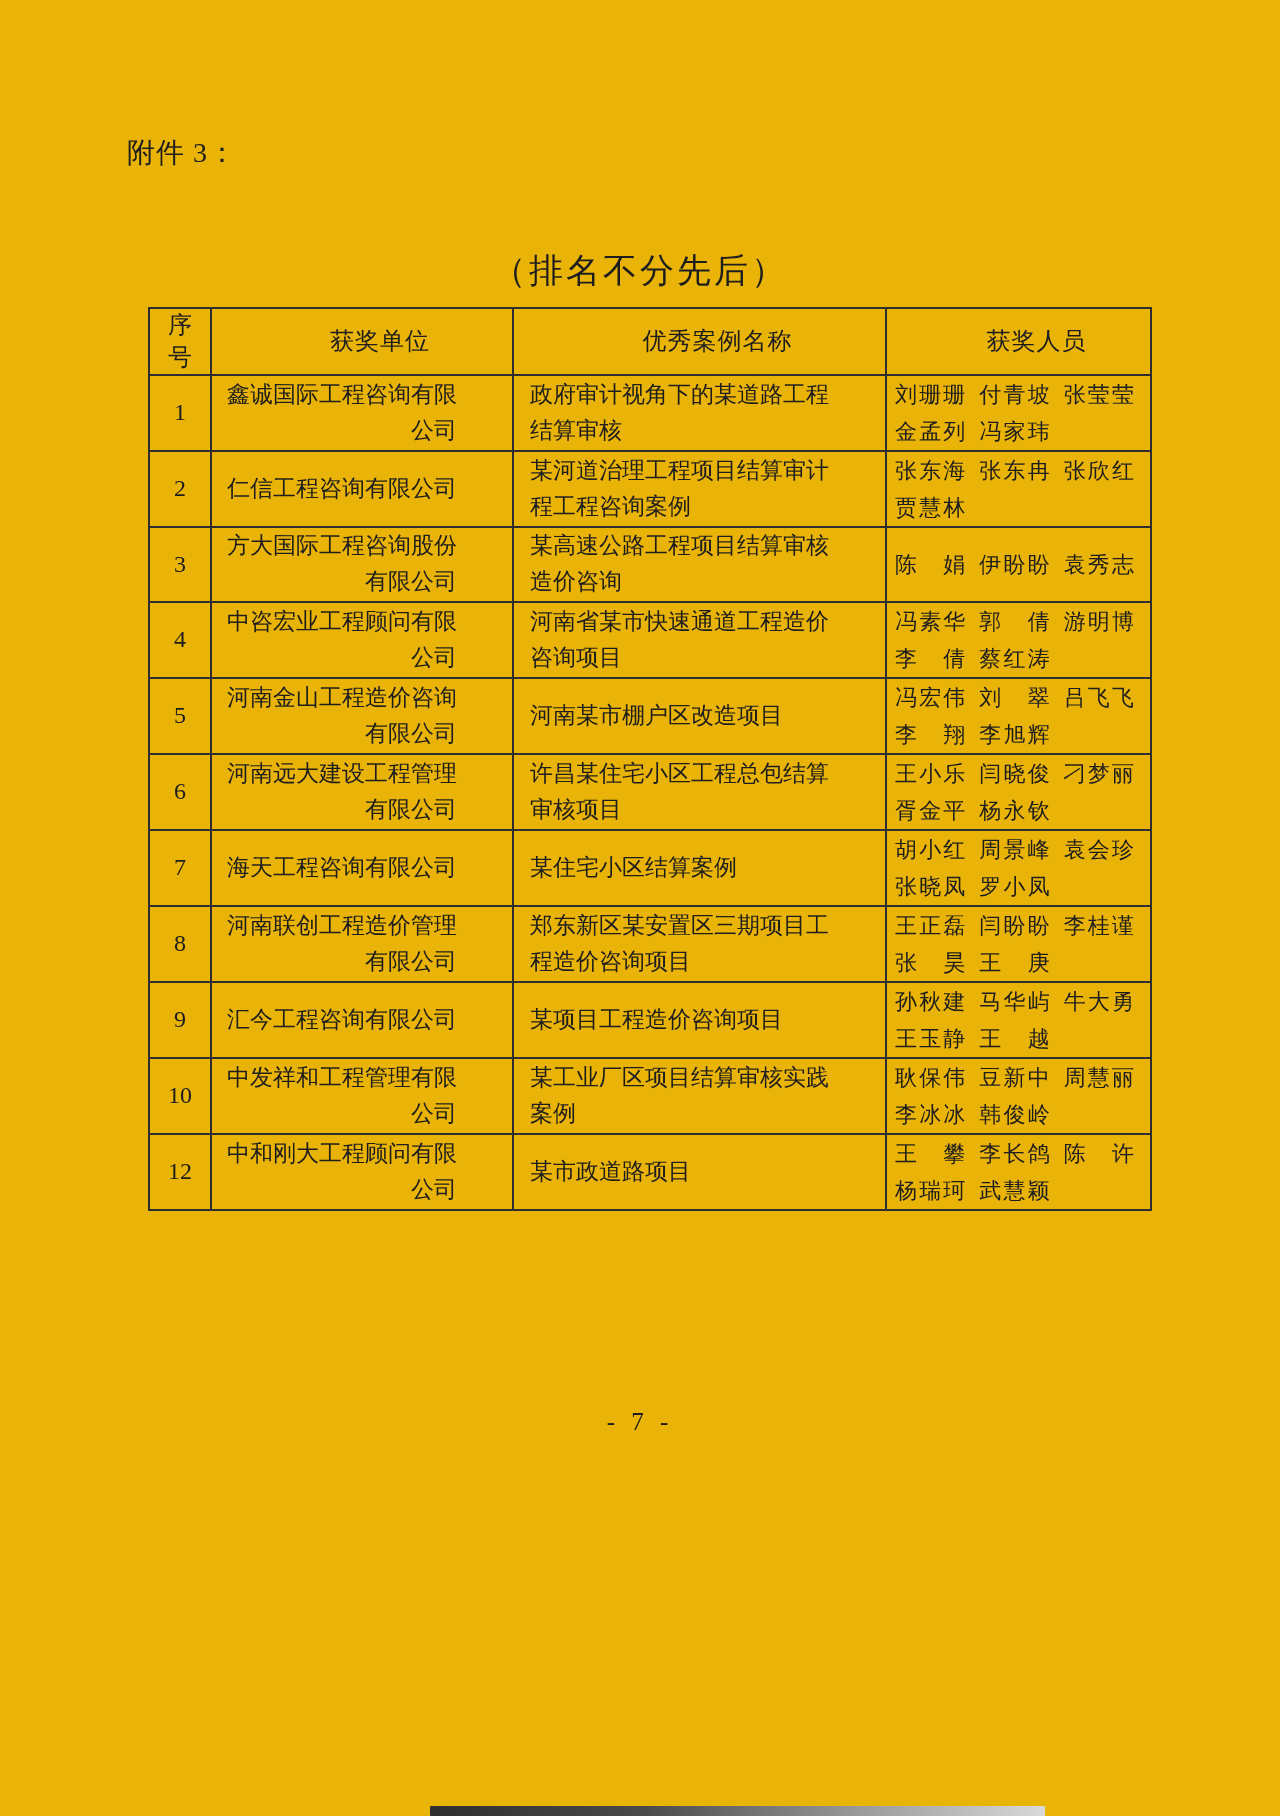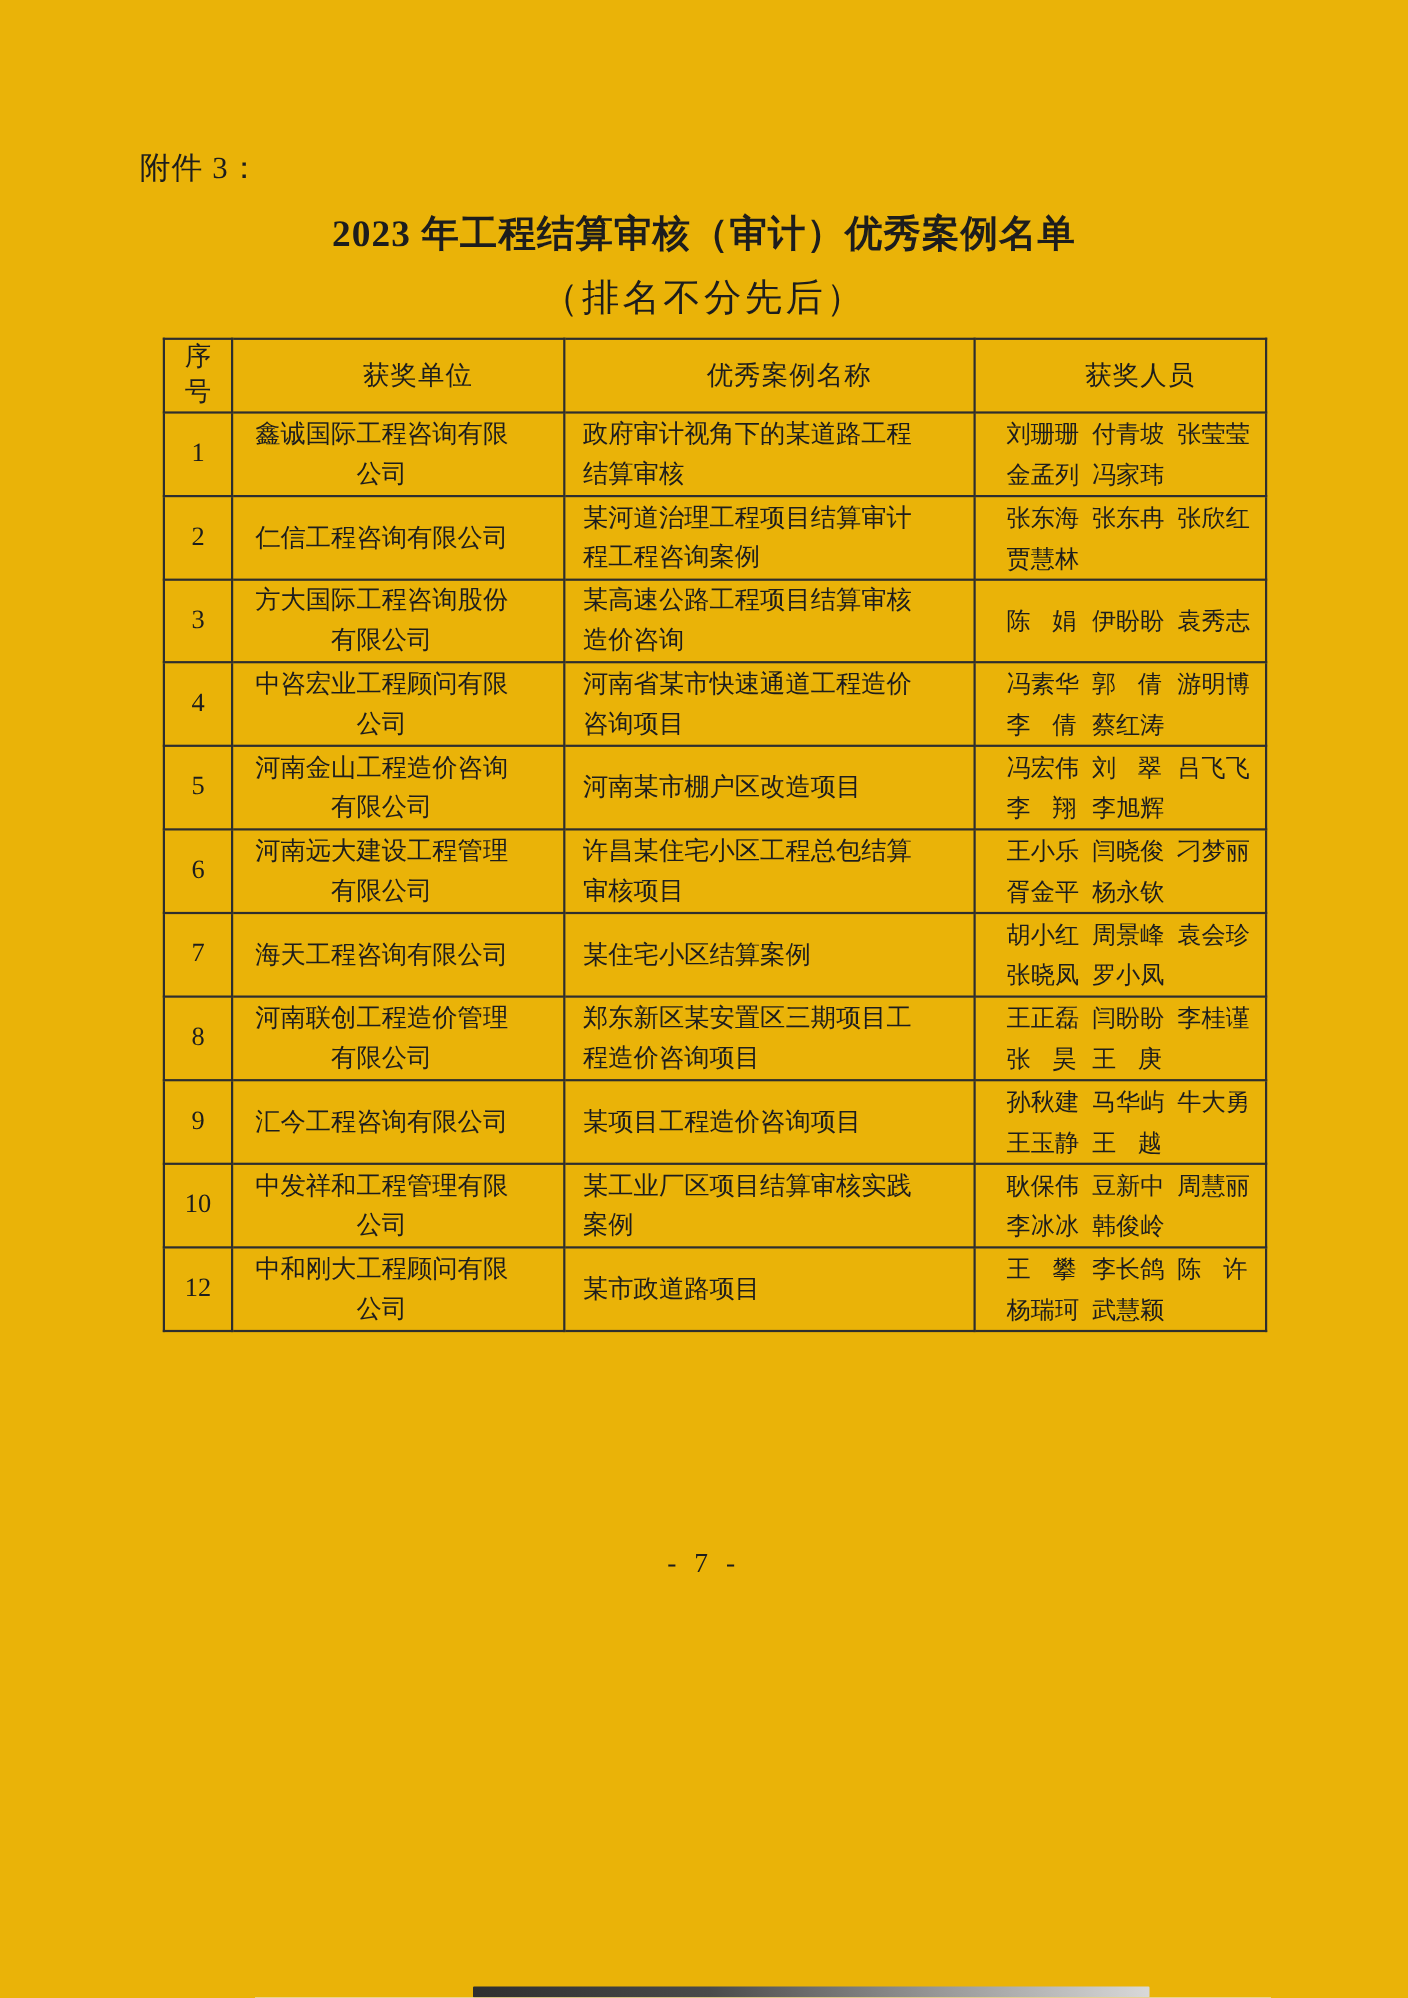--- a/index.html
+++ b/index.html
@@ -74,36 +74,36 @@
     text-align: center;
     font-size: 24px;
     letter-spacing: 1px;
     padding-left: 36px;
   }
 
   td.c-no { text-align: center; font-size: 24px; }
 
   td.c-unit .unit-text {
     width: 242px;
-    margin-left: 14px;
+    margin-left: 3px;
     font-size: 23px;
     line-height: 36px;
-    text-align: center;
+    text-align: right;
   }
   td.c-case .case-text {
     width: 308px;
     margin-left: 16px;
     font-size: 23px;
     line-height: 36px;
     text-align: left;
   }
   td.c-people .people-wrap {
     display: flex;
     flex-wrap: wrap;
-    margin-left: 28px;
+    margin-left: 8px;
     margin-right: 2px;
   }
   .name {
     display: inline-block;
     width: 33.33%;
     box-sizing: border-box;
     padding-right: 14px;
     text-align: justify;
     text-align-last: justify;
     font-size: 22px;
@@ -132,21 +132,20 @@
     border-radius: 1px;
   }
 </style>
 </head>
 <body>
 
 <div class="page">
 
   <div class="attachment-label">附件 3：</div>
 
-  <div class="doc-title">2023 年工程结算审核（审计）优秀案例名单</div>
 
   <div class="doc-subtitle">（排名不分先后）</div>
 
   <table class="award-table">
     <colgroup>
       <col style="width:62px">
       <col style="width:302px">
       <col style="width:373px">
       <col style="width:265px">
     </colgroup>

